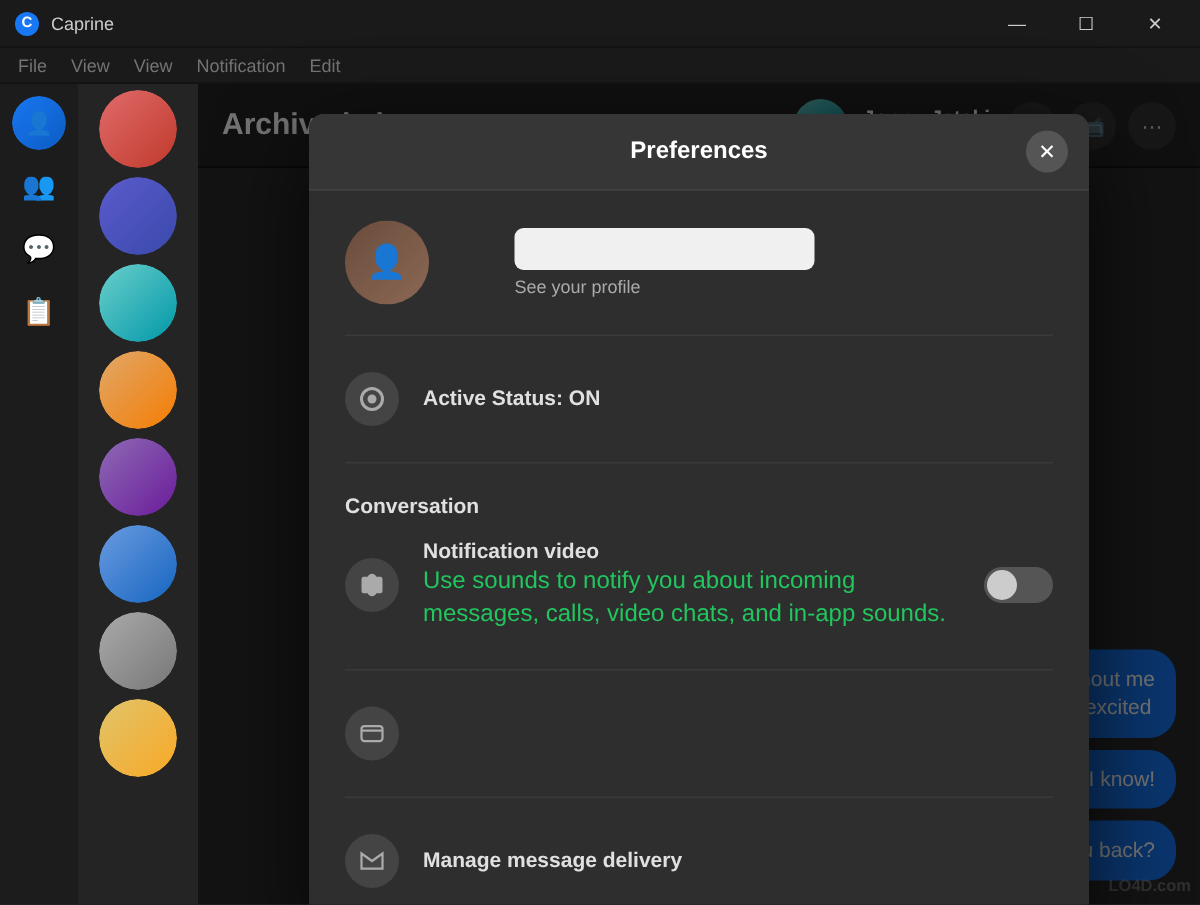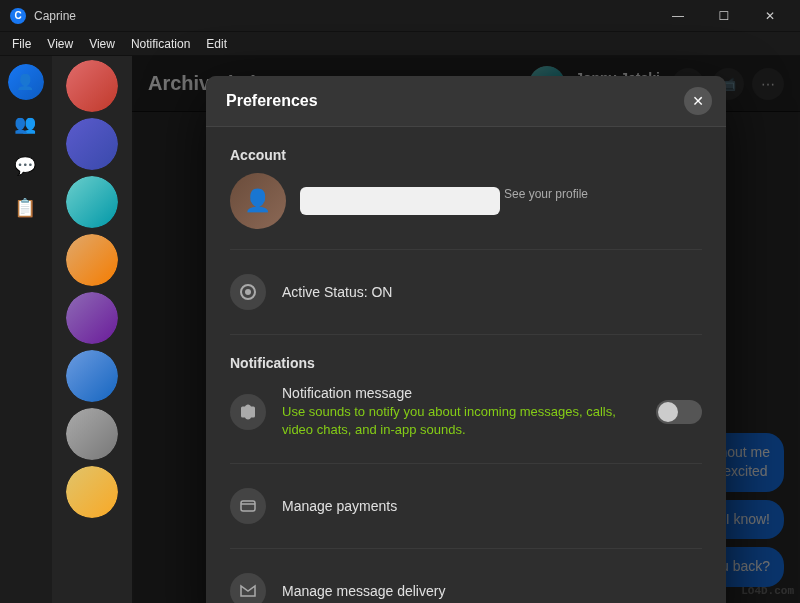--- a/index.html
+++ b/index.html
@@ -66,21 +66,21 @@
       height: 24px;
       background: #1a1a1a;
       display: flex;
       align-items: center;
       padding: 0 4px;
       border-bottom: 1px solid #111;
     }
     .menu-item {
       padding: 2px 8px;
       font-size: 12px;
-      color: #e5e5e5;
+      color: #737373;
       cursor: pointer;
       border-radius: 3px;
     }
 
     
     .app-content {
       display: flex;
       height: calc(603px - 56px);
     }
 
@@ -248,20 +248,21 @@
       background: #2e2e2e;
       border-radius: 10px;
       box-shadow: 0 20px 60px rgba(0,0,0,0.7);
       overflow: hidden;
     }
     .modal-header {
       background: #363636;
       padding: 16px 20px;
       display: flex;
       align-items: center;
+      justify-content: center;
       position: relative;
       border-bottom: 1px solid #444;
     }
     .modal-title {
       font-size: 16px;
       font-weight: 600;
       color: #fff;
     }
     .modal-close {
       position: absolute;
@@ -314,22 +315,23 @@
       height: 100%;
       background: linear-gradient(135deg, #6a4c3b, #8b6855);
       display: flex;
       align-items: center;
       justify-content: center;
       font-size: 22px;
       color: #ddd;
     }
     .account-info {
       display: flex;
-      flex-direction: row;
+      flex-direction: column;
       gap: 4px;
+      margin-left: 43px;
     }
     .name-input {
       background: #f0f0f0;
       border: none;
       border-radius: 6px;
       padding: 6px 12px;
       font-size: 14px;
       color: #222;
       width: 200px;
       outline: none;
@@ -357,26 +359,26 @@
       justify-content: center;
       font-size: 16px;
       color: #ccc;
       flex-shrink: 0;
     }
     .pref-row-text {
       flex: 1;
     }
     .pref-row-title {
       font-size: 14px;
-      font-weight: 400;
+      font-weight: 700;
       color: #e0e0e0;
     }
     .pref-row-desc {
-      font-size: 13px;
-      color: #84cc16;
+      font-size: 16px;
+      color: #22c55e;
       margin-top: 2px;
       line-height: 1.4;
     }
     .pref-row-action {
       flex-shrink: 0;
     }
 
     
     .toggle {
       width: 46px;
@@ -407,21 +409,20 @@
     }
 
     
     .watermark {
       position: absolute;
       bottom: 6px;
       right: 6px;
       font-size: 11px;
       color: rgba(255,255,255,0.3);
       font-weight: 600;
-      font-family: Liberation Mono, monospace;
     }
 
     
     .av1 { background: linear-gradient(135deg, #e06b6b, #c0392b); }
     .av2 { background: linear-gradient(135deg, #5b5bcc, #3949ab); }
     .av3 { background: linear-gradient(135deg, #6bcfcc, #0097a7); }
     .av4 { background: linear-gradient(135deg, #e0a86b, #f57c00); }
     .av5 { background: linear-gradient(135deg, #8e6bb5, #6a1b9a); }
     .av6 { background: linear-gradient(135deg, #6b9be0, #1565c0); }
     .av7 { background: linear-gradient(135deg, #aaa, #777); }
@@ -526,21 +527,20 @@
       <div class="modal">
 
         <div class="modal-header">
           <span class="modal-title">Preferences</span>
           <button class="modal-close">✕</button>
         </div>
 
         <div class="modal-body">
 
           <div>
-            <div class="section-label">Account</div>
             <div class="account-row">
               <div class="profile-avatar">
                 <div class="profile-avatar-inner">👤</div>
               </div>
               <div class="account-info">
                 <input class="name-input" type="text" style="">
                 <span class="see-profile-link">See your profile</span>
               </div>
             </div>
           </div>
@@ -555,51 +555,48 @@
               </svg>
             </div>
             <div class="pref-row-text">
               <span class="pref-row-title">Active Status: ON</span>
             </div>
           </div>
 
           <div class="divider"></div>
 
           <div>
-            <div class="section-label">Notifications</div>
+            <div class="section-label">Conversation</div>
 
             <div class="pref-row">
               <div class="pref-row-icon">
                 <svg width="18" height="18" viewBox="0 0 18 18" fill="#aaa">
                   <path d="M9 1.5C7.5 1.5 6.5 2.5 6 3.5H3.5A1.5 1.5 0 002 5v8a1.5 1.5 0 001.5 1.5H6c.5 1 1.5 2 3 2s2.5-1 3-2h2.5A1.5 1.5 0 0016 13V5a1.5 1.5 0 00-1.5-1.5H12c-.5-1-1.5-2-3-2z"></path>
                 </svg>
               </div>
               <div class="pref-row-text">
-                <div class="pref-row-title">Notification message</div>
+                <div class="pref-row-title">Notification video</div>
                 <div class="pref-row-desc">Use sounds to notify you about incoming messages, calls, video chats, and in-app sounds.</div>
               </div>
               <div class="pref-row-action">
                 <div class="toggle off">
                   <div class="toggle-knob"></div>
                 </div>
               </div>
             </div>
           </div>
 
           <div class="divider"></div>
 
           <div class="pref-row">
             <div class="pref-row-icon">
               <svg width="18" height="18" viewBox="0 0 18 18" fill="#aaa">
                 <rect x="2" y="4" width="14" height="10" rx="2" stroke="#aaa" stroke-width="1.5" fill="none"></rect>
                 <path d="M2 7h14" stroke="#aaa" stroke-width="1.5"></path>
               </svg>
-            </div>
-            <div class="pref-row-text">
-              <span class="pref-row-title">Manage payments</span>
             </div>
           </div>
 
           <div class="divider"></div>
 
           <div class="pref-row">
             <div class="pref-row-icon">
               <svg width="18" height="18" viewBox="0 0 18 18" fill="#aaa">
                 <path d="M2 14V4l7 5 7-5v10H2z" stroke="#aaa" stroke-width="1.5" fill="none"></path>
               </svg>

